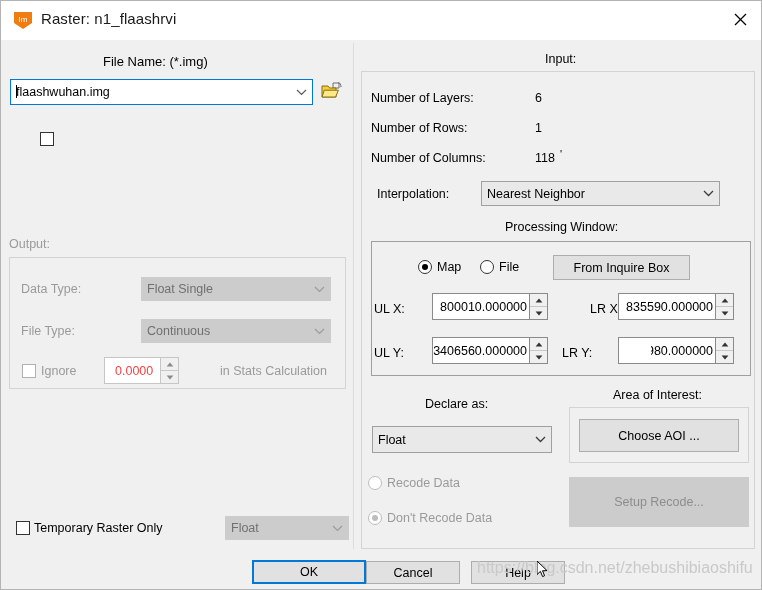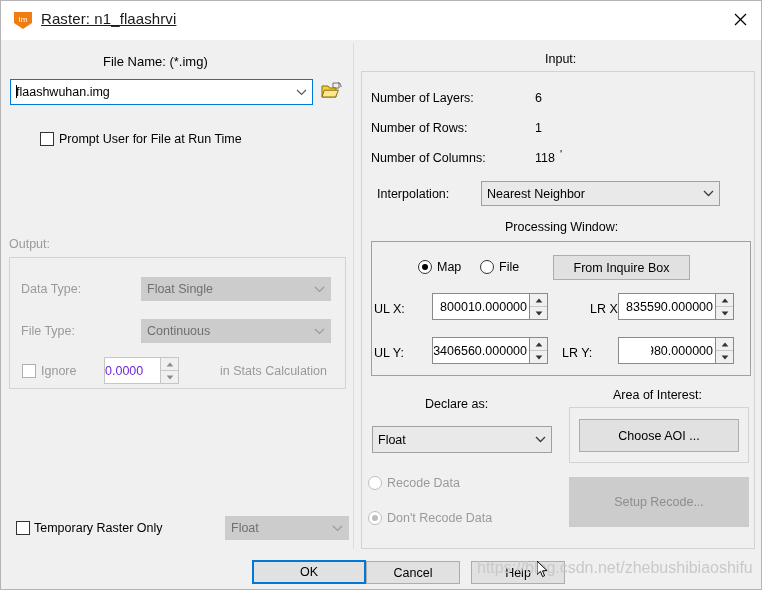--- a/index.html
+++ b/index.html
@@ -35,21 +35,20 @@
     left: 12px; top: 9px;
     width: 20px; height: 20px;
   }
   #title-text {
     position: absolute;
     left: 40px; top: 9px;
     font-size: 15px;
     color: #1a1a1a;
     letter-spacing: 0.1px;
     white-space: nowrap;
-    text-decoration: underline;
   }
   #close-btn {
     position: absolute;
     right: 0; top: 0;
     width: 46px; height: 37px;
     display: flex; align-items: center; justify-content: center;
     cursor: pointer;
   }
   #close-btn svg { display:block; }
 
@@ -254,21 +253,20 @@
     <svg width="22" height="20" viewBox="0 0 22 20">
       <path d="M12,2 L18,2 L18,7 L12,7 Z" fill="none" stroke="#707070" stroke-width="1"></path>
       <path d="M17,1.5 a3.2,3.2 0 0 1 2.8,3.2" fill="none" stroke="#707070" stroke-width="1"></path>
       <polygon points="19.6,4.4 21.2,5.2 19.2,6.2" fill="#707070"></polygon>
       <path d="M1,5 L7,5 L8.6,7 L15,7 L15,16 L1,16 Z" fill="#f2cf33" stroke="#8a6d15" stroke-width="1"></path>
       <path d="M3.3,9.2 L17.4,9.2 L14.6,16 L1,16 Z" fill="#fde98a" stroke="#8a6d15" stroke-width="1"></path>
     </svg>
   </div>
 
   <div class="chk" style="left:39px; top:131px;"></div>
-  <div class="lbl" style="left:58px; top:131px;">Prompt User for File at Run Time</div>
 
   <div class="lbl dim" style="left:8px; top:236px;">Output:</div>
 
   <div class="groupbox" style="left:8px; top:256px; width:337px; height:132px;"></div>
 
   <div class="lbl dim" style="left:20px; top:281px;">Data Type:</div>
   <div class="combo disabled" style="left:140px; top:276px; width:190px; height:24px;">
     <span class="val">Float Single</span>
     <span class="arrow">
       <svg width="11" height="7" viewBox="0 0 11 7">
@@ -284,21 +282,21 @@
       <svg width="11" height="7" viewBox="0 0 11 7">
           <polyline points="1,1 5.5,5.5 10,1" fill="none" stroke="#9b9b9b" stroke-width="1.2"></polyline>
         </svg>
     </span>
   </div>
 
   <div class="chk disabled" style="left:21px; top:363px;"></div>
   <div class="lbl dim" style="left:40px; top:363px;">Ignore</div>
 
   <div class="spinbox" style="left:103px; top:356px; width:75px; height:27px; border-color:#c6c6c6;">
-    <span class="sv" style="justify-content:flex-start; padding-left:0; color:#6d28d9;">0.0000</span>
+    <span class="sv" style="justify-content:flex-start; padding-left:10px; color:#ef4444;">0.0000</span>
     <span class="sbtns" style="border-left:1px solid #c6c6c6;">
       <span class="sb">
         <svg width="8" height="5" viewBox="0 0 8 5">
             <polygon points="4,0.6 7.4,4.4 0.6,4.4" fill="#8c8c8c"></polygon>
           </svg>
       </span>
       <span class="sb">
         <svg width="8" height="5" viewBox="0 0 8 5">
             <polygon points="4,4.4 0.6,0.6 7.4,0.6" fill="#8c8c8c"></polygon>
           </svg>

